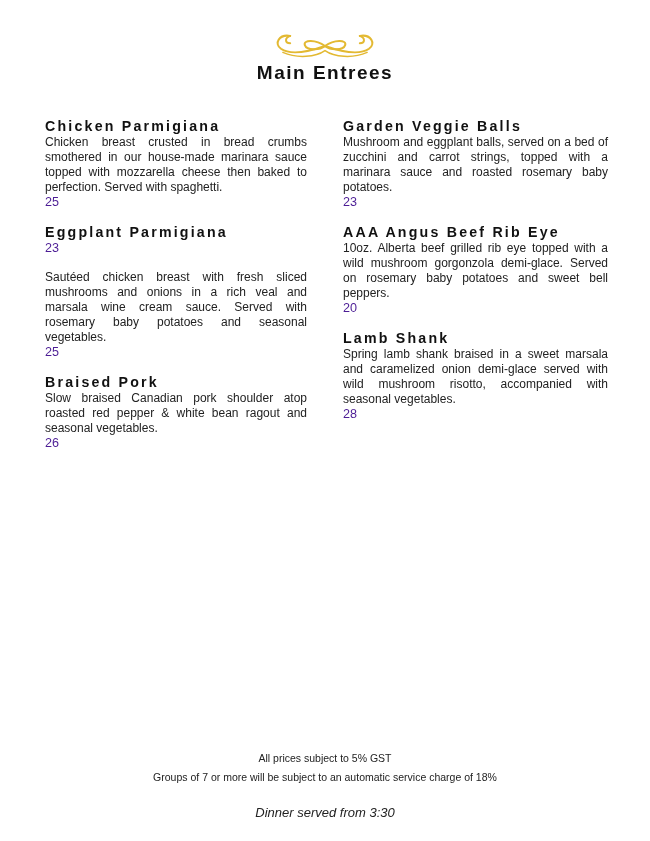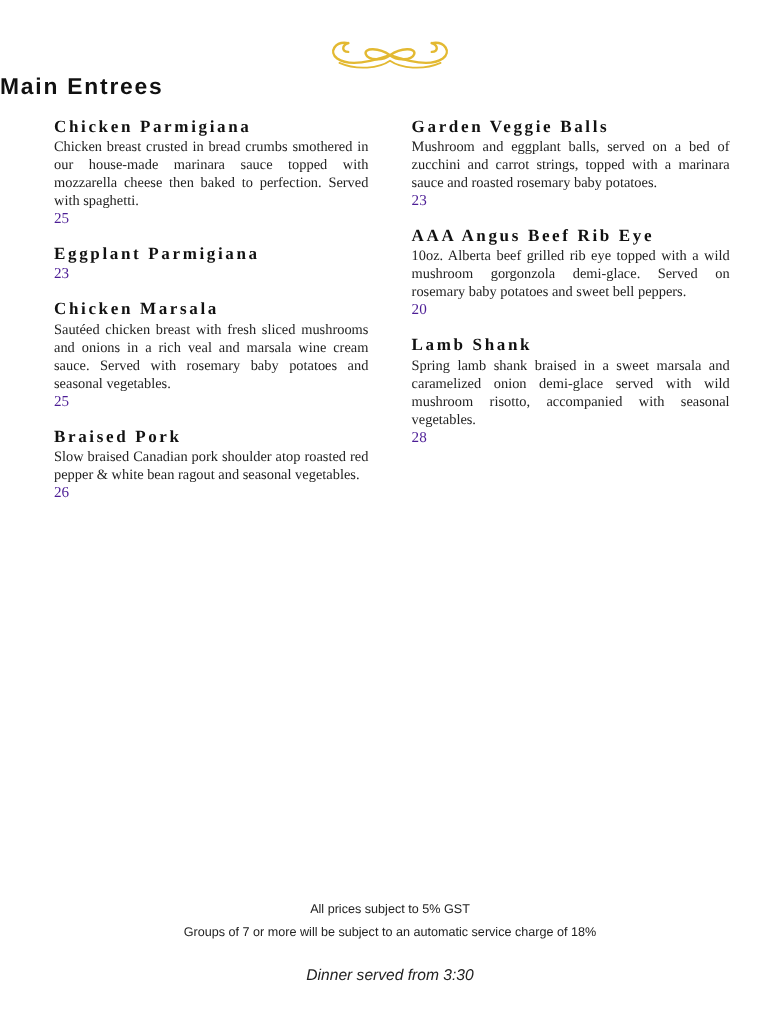--- a/index.html
+++ b/index.html
@@ -1,20 +1,20 @@
 <!DOCTYPE html>
 <html><head>
   <meta charset="utf-8">
   <style>
     html, body { margin: 0; padding: 0; background: #ffffff; }
     body { width: 650px; height: 841px; position: relative; overflow: hidden; color: #111; font-family: "Liberation Sans", "DejaVu Sans", sans-serif; }
-    .header { position: absolute; top: 30px; left: 0; width: 650px; text-align: left; }
+    .header { position: absolute; top: 30px; left: 0; width: 650px; text-align: center; }
     .flourish { display: block; margin: 0 auto; width: 110px; height: 32px; }
     .page-title { font-family: "Liberation Sans", sans-serif; font-weight: bold; font-size: 19px; letter-spacing: 1.5px; margin-top: 0px; color: #111; }
-    .col { position: absolute; top: 98px; width: 262px; font-family: Liberation Serif, serif; }
+    .col { position: absolute; top: 118px; width: 262px; }
     .col.left { left: 45px; }
     .col.right { left: 343px; width: 265px; }
     .entree { margin-bottom: 14px; }
     .entree-name { font-weight: bold; font-size: 14.2px; letter-spacing: 2.2px; line-height: 17px; color: #111; white-space: nowrap; }
     .entree-desc { font-size: 12px; line-height: 15px; text-align: justify; color: #222; }
     .entree-price { font-size: 12.6px; line-height: 15px; color: #4c1d95; }
     .footer { position: absolute; left: 0; width: 650px; text-align: center; color: #222; }
     .footer-gst { top: 752px; font-size: 10.5px; }
     .footer-groups { top: 771px; font-size: 10.5px; }
     .footer-dinner { top: 805px; font-size: 13px; font-style: italic; }
@@ -39,21 +39,20 @@
   <div class="entree">
     <div class="entree-name">Chicken Parmigiana</div>
     <div class="entree-desc">Chicken breast crusted in bread crumbs smothered in our house-made marinara sauce topped with mozzarella cheese then baked to perfection. Served with spaghetti.</div>
     <div class="entree-price">25</div>
   </div>
   <div class="entree">
     <div class="entree-name">Eggplant Parmigiana</div>
     <div class="entree-price">23</div>
   </div>
   <div class="entree">
-    <div class="entree-name">Chicken Marsala</div>
     <div class="entree-desc">Sautéed chicken breast with fresh sliced mushrooms and onions in a rich veal and marsala wine cream sauce. Served with rosemary baby potatoes and seasonal vegetables.</div>
     <div class="entree-price">25</div>
   </div>
   <div class="entree">
     <div class="entree-name">Braised Pork</div>
     <div class="entree-desc">Slow braised Canadian pork shoulder atop roasted red pepper &amp; white bean ragout and seasonal vegetables.</div>
     <div class="entree-price">26</div>
   </div>
 </div>
 

